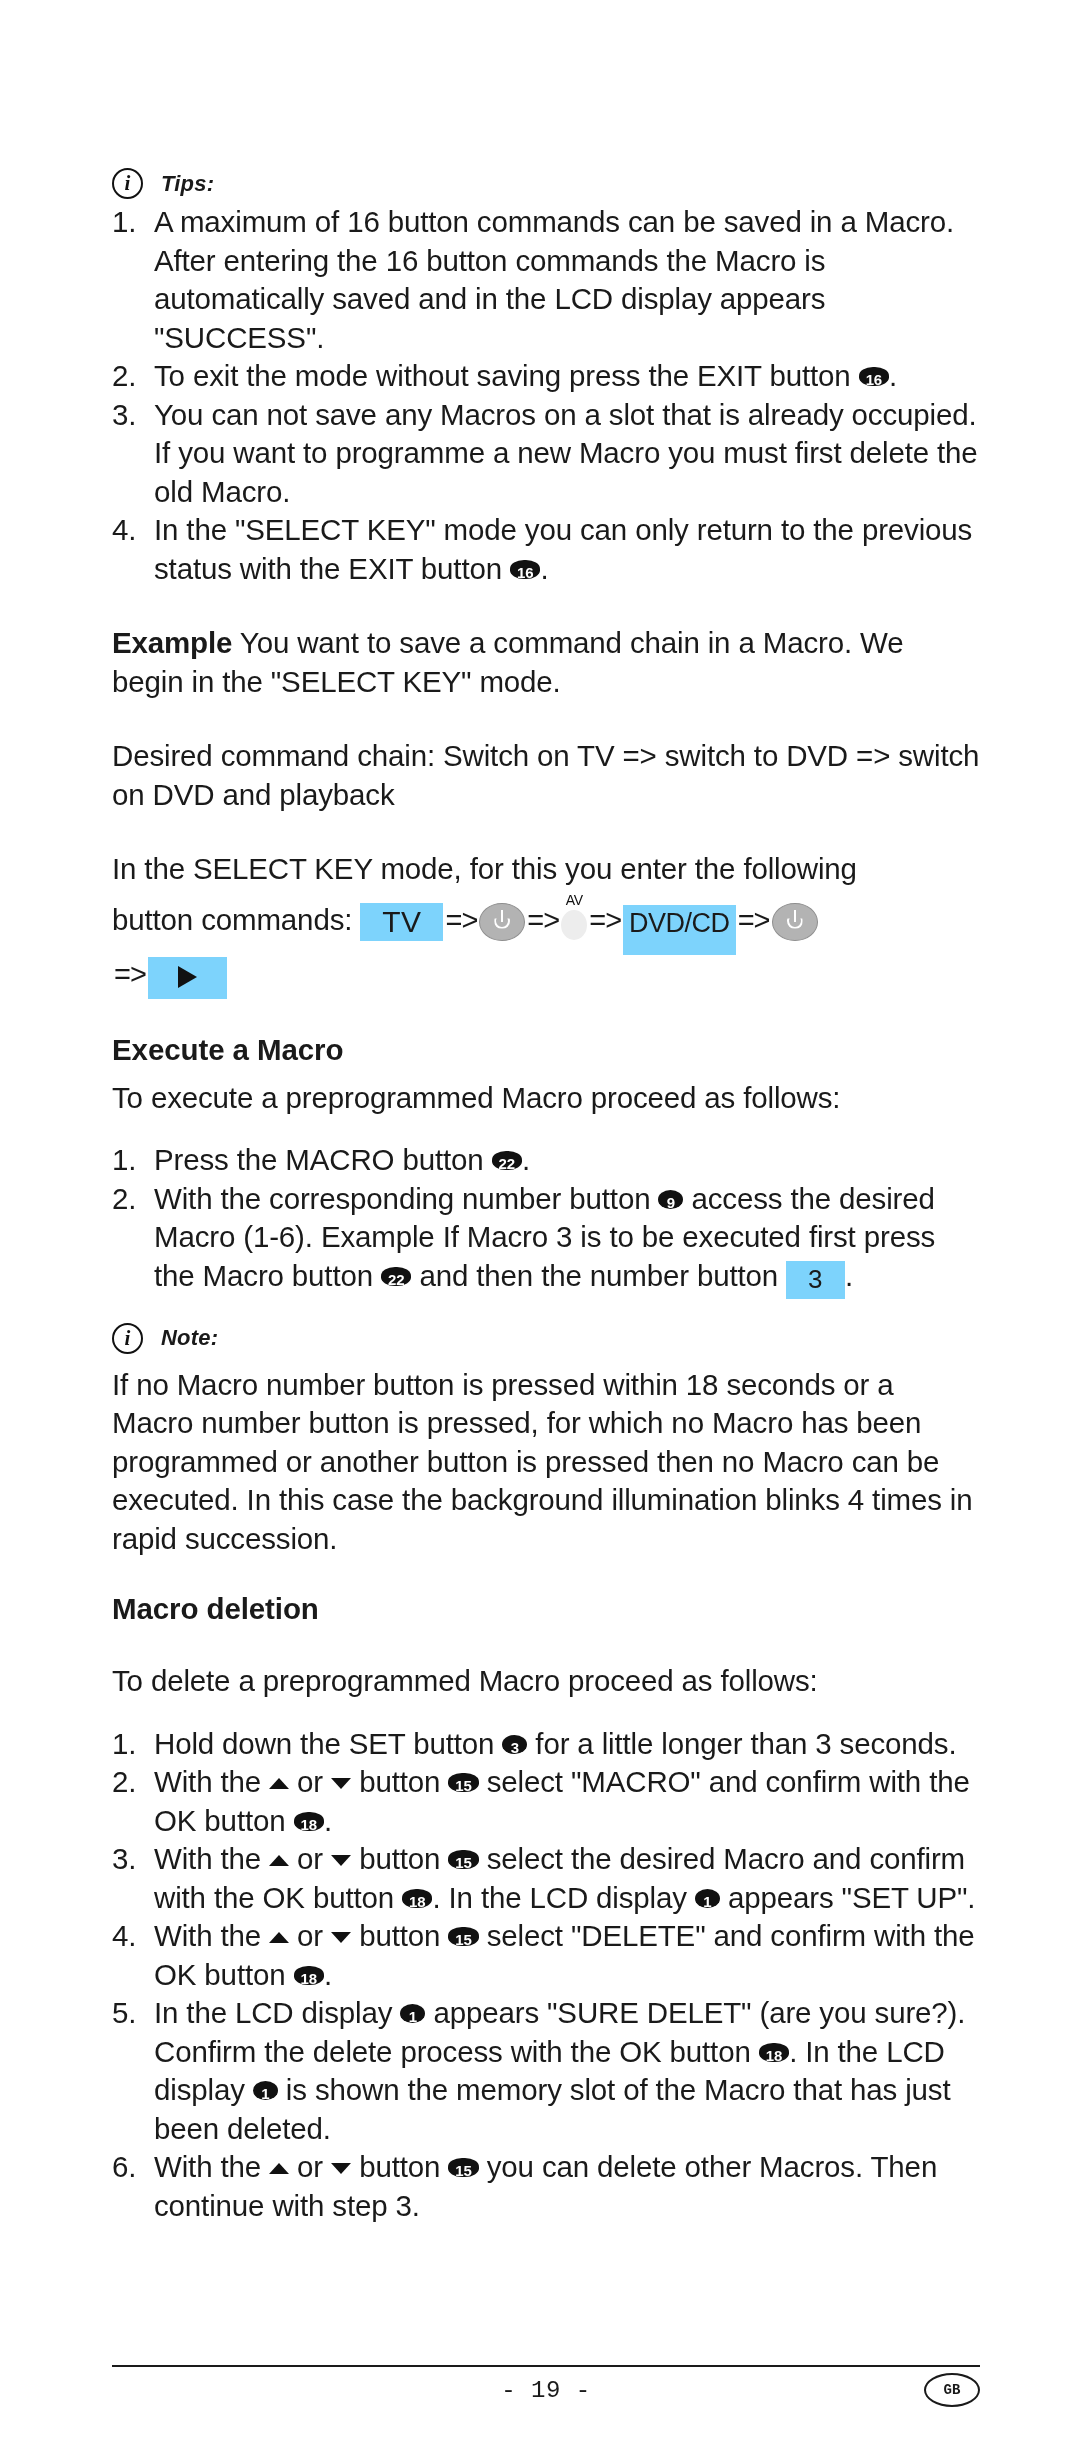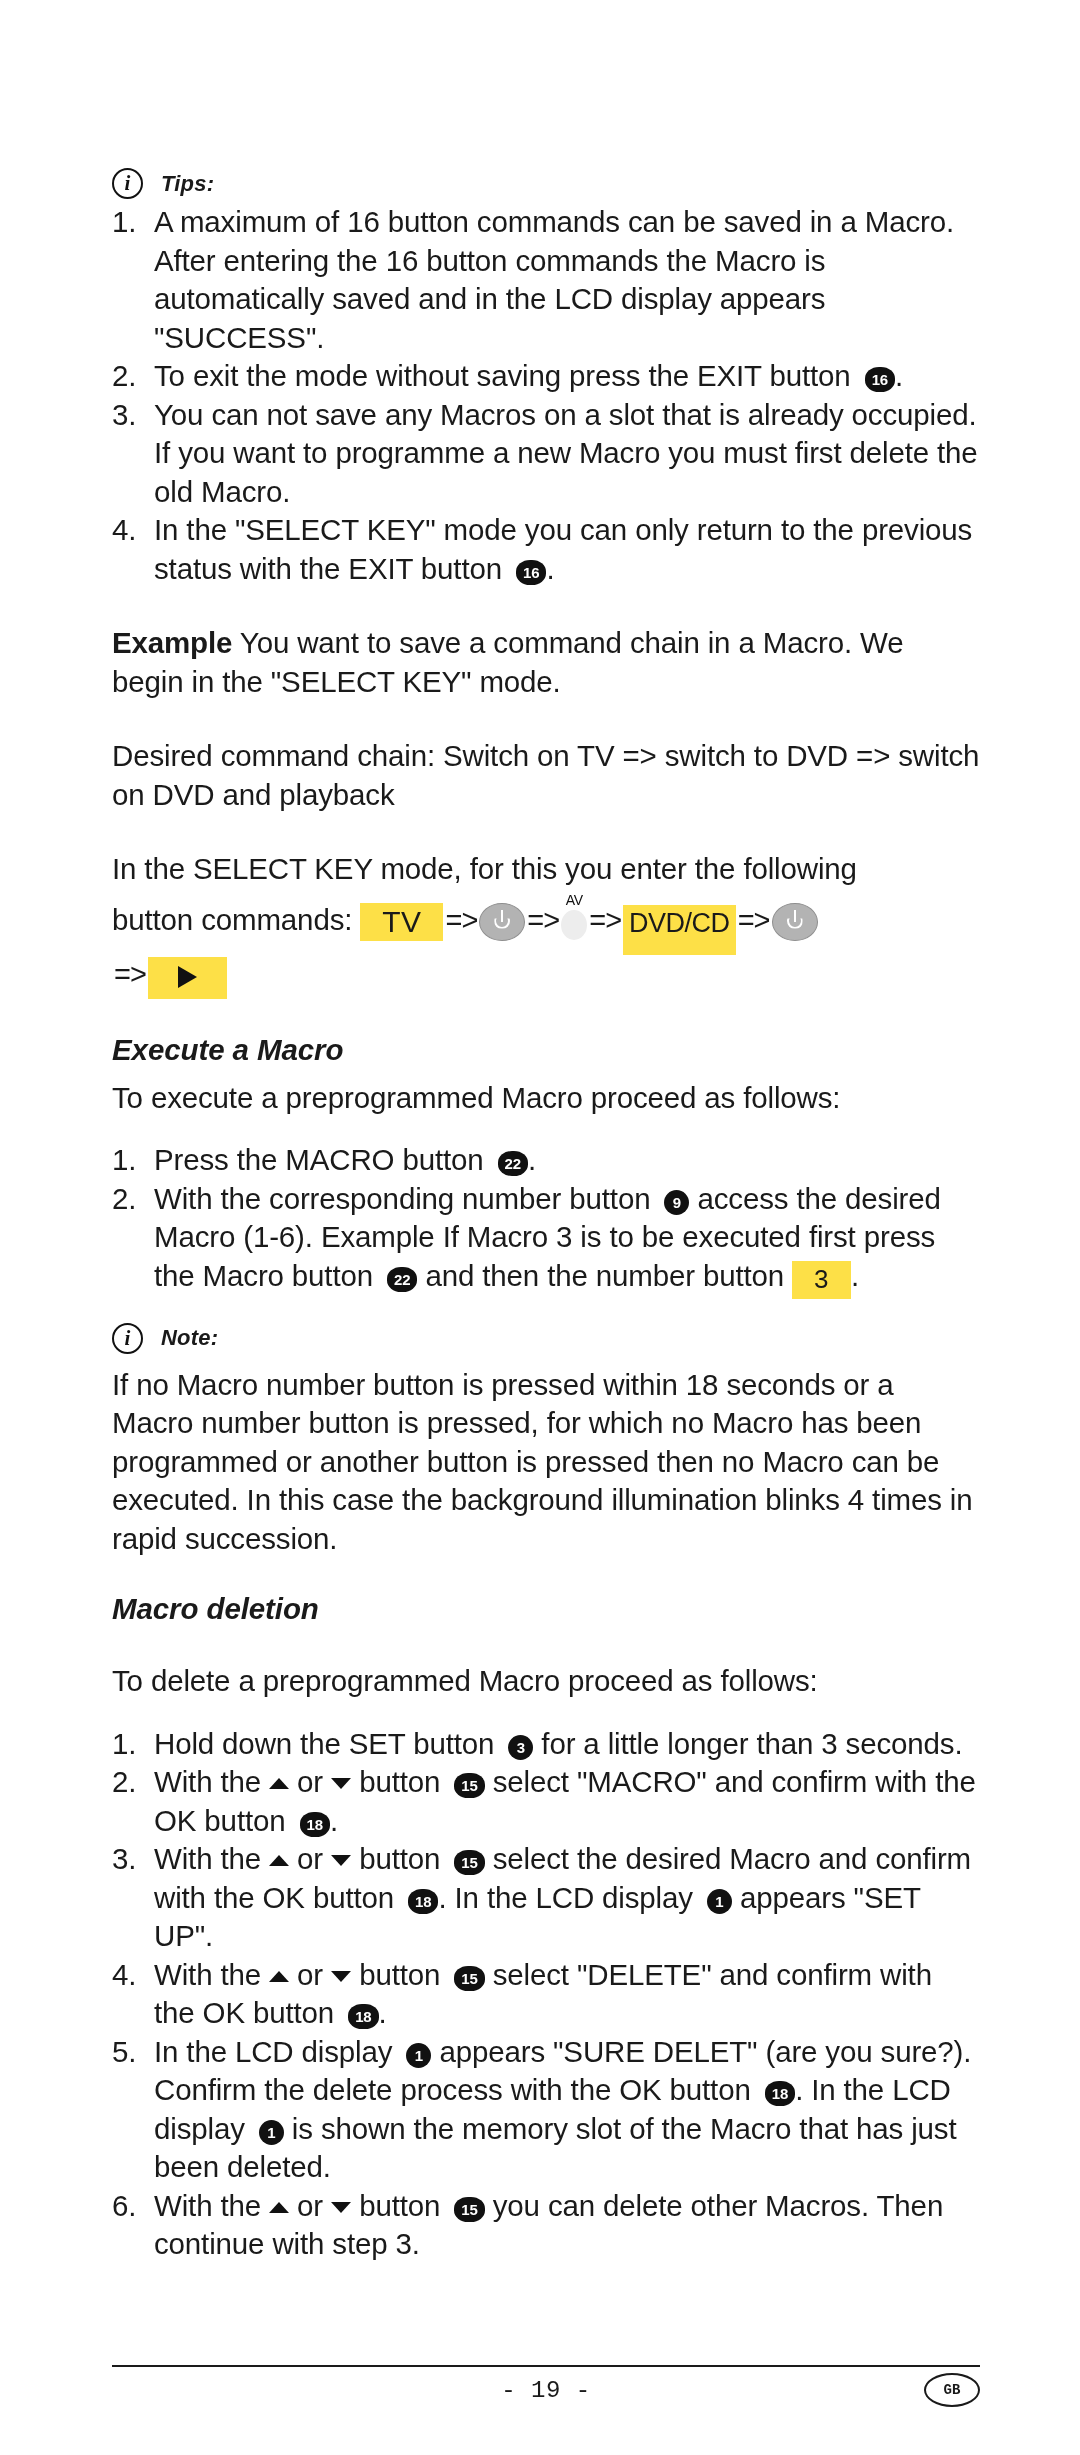--- a/index.html
+++ b/index.html
@@ -65,21 +65,20 @@
     font-style: italic;
     letter-spacing: 0.2px;
   }
 
   
   .sec-head {
     font-size: 29.5px;
     font-weight: 700;
     letter-spacing: -0.1px;
     margin: 0;
-    font-style: italic;
   }
 
   
   ol.numlist {
     list-style: none;
     margin: 0;
     padding: 0;
   }
   ol.numlist > li {
     display: flex;
@@ -92,51 +91,50 @@
     text-align: left;
   }
   ol.numlist > li .txt {
     flex: 1 1 auto;
   }
 
   
   .cnum {
     display: inline-block;
     min-width: 25px;
-    height: 25px;
+    height: 19px;
     line-height: 25px;
     border-radius: 50%;
     background: #111;
     color: #fff;
     font-size: 15px;
     font-weight: 700;
     text-align: center;
     vertical-align: 1px;
     padding: 0 7px;
     box-sizing: border-box;
     font-family: "Liberation Sans", sans-serif;
-    margin-left: 6px;
   }
   .cnum.wide { min-width: 27px; border-radius: 46%; }
 
   
   .arrow-up, .arrow-dn {
     display: inline-block;
     width: 0; height: 0;
     border-left: 10px solid transparent;
     border-right: 10px solid transparent;
     vertical-align: 3px;
   }
   .arrow-up { border-bottom: 11px solid #111; }
   .arrow-dn { border-top: 11px solid #111; }
 
   
   .keychip {
     display: inline-block;
-    background: #fde047;
+    background: #7dd3fc;
     padding: 2px 16px 3px 16px;
     font-size: 27px;
     line-height: 33px;
     letter-spacing: 0.4px;
     vertical-align: -2px;
   }
   .keychip.tv    { padding: 2px 22px 3px 22px; font-size: 30px; }
   .keychip.dvd   { padding: 2px 6px 15px 6px; font-size: 27px; letter-spacing: -0.5px; }
   .keychip.num3  { padding: 2px 22px 3px 22px; font-size: 26px; }
   .keychip.play  { padding: 4px 30px 5px 30px; }

